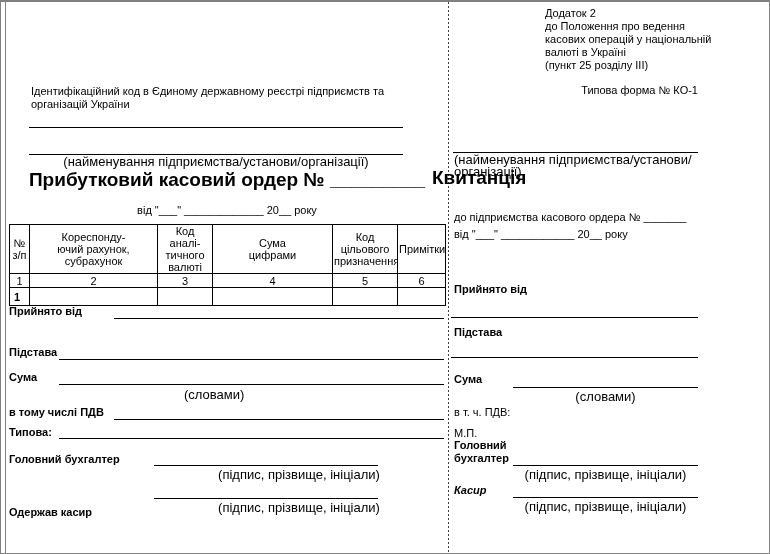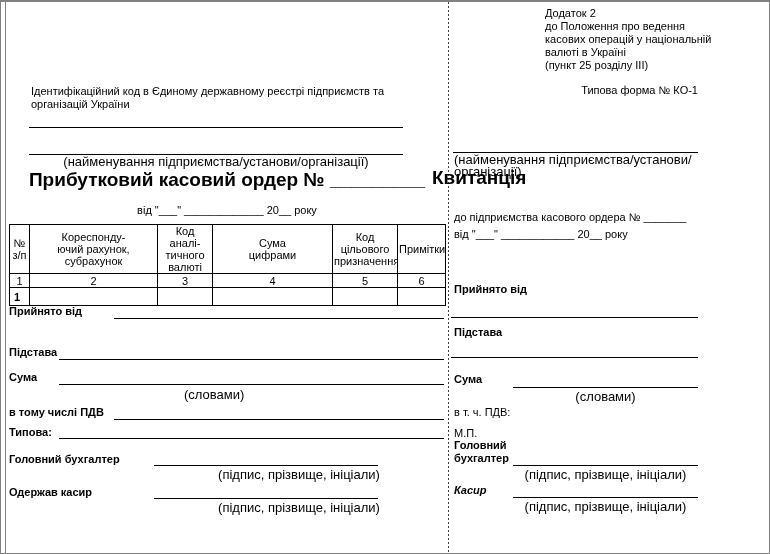--- a/index.html
+++ b/index.html
@@ -118,21 +118,21 @@
     <div class="abs t11 b" style="left:8px; top:404px;">в тому числі ПДВ</div>
     <div class="abs rule" style="left:113px; top:417px; width:330px;"></div>
 
     <div class="abs t11 b" style="left:8px; top:424px;">Типова:</div>
     <div class="abs rule" style="left:58px; top:436px; width:385px;"></div>
 
     <div class="abs t11 b" style="left:8px; top:451px;">Головний бухгалтер</div>
     <div class="abs rule" style="left:153px; top:463px; width:224px;"></div>
     <div class="abs t10 center" style="left:153px; top:467px; width:290px;">(підпис, прізвище, ініціали)</div>
 
-    <div class="abs t11 b" style="left:8px; top:484px;">Одержав касир</div>
+    <div class="abs t11 b" style="left:8px; top:504px;">Одержав касир</div>
     <div class="abs rule" style="left:153px; top:496px; width:224px;"></div>
     <div class="abs t10 center" style="left:153px; top:500px; width:290px;">(підпис, прізвище, ініціали)</div>
   </section>
 
   <section>
 
     <div class="abs t11 pre" style="left:515px; top:5px; width:200px;margin-left:29px;">Додаток 2
 до Положення про ведення
 касових операцій у національній
 валюті в Україні

